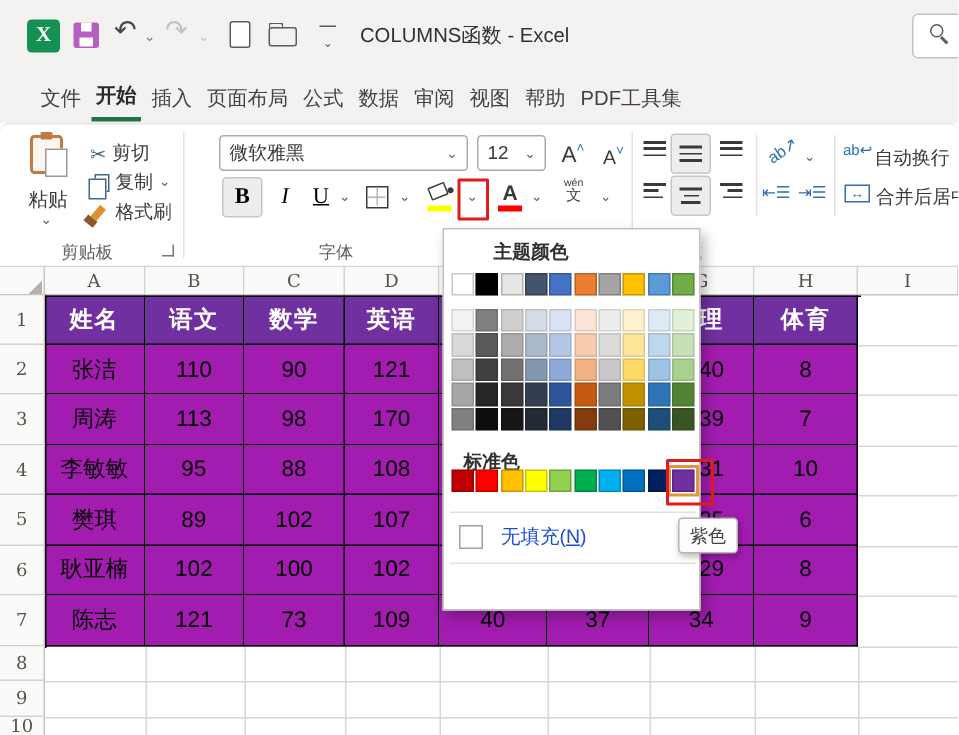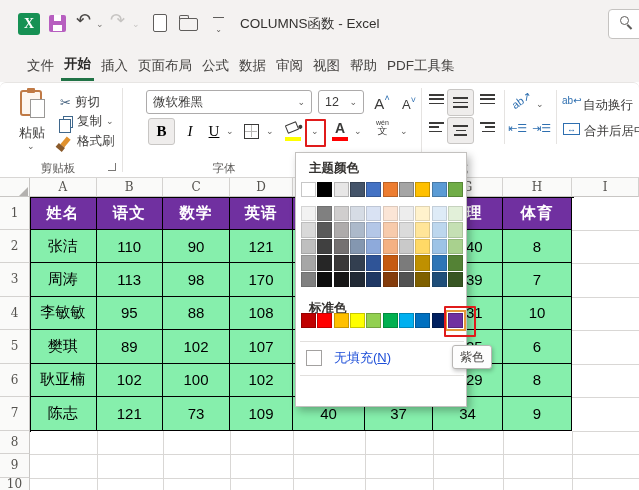--- a/index.html
+++ b/index.html
@@ -78,21 +78,21 @@
   
   .colhdr,.rowhdr{position:absolute;background:#fafaf9;color:#55534f;
     font-family:"DejaVu Serif","Liberation Serif",serif;font-size:12px;
     display:flex;align-items:center;justify-content:center;z-index:1;}
   .colhdr{border-right:1px solid #d4d2d0;border-bottom:1px solid #c8c6c4;}
   .rowhdr{border-bottom:1px solid #d4d2d0;border-right:1px solid #c8c6c4;}
   #corner-cell{left:0;top:178px;width:30px;height:19px;background:#fafaf9;border-right:1px solid #c8c6c4;border-bottom:1px solid #c8c6c4;z-index:1;}
   #select-all-tri{left:19px;top:187px;width:0;height:0;border-left:9px solid transparent;border-bottom:9px solid #b3b1af;z-index:2;}
   .gridline{position:absolute;background:#d9d7d5;z-index:1;}
   .cell{position:absolute;border-right:1.5px solid #000;border-bottom:1.5px solid #000;
-    display:flex;align-items:center;justify-content:center;font-size:15px;color:#000;z-index:2;background:#86efac;}
+    display:flex;align-items:center;justify-content:center;font-size:15px;color:#000;z-index:2;background:#a21caf;}
   .hdrcell{color:#fff;font-weight:bold;font-size:15.5px;letter-spacing:1px;}
   .frag{justify-content:flex-start;padding-left:33px;letter-spacing:0;}
   #table-frame{left:30px;top:197px;width:543.5px;height:235px;border-left:1.5px solid #000;border-top:1.5px solid #000;z-index:3;pointer-events:none;}
 
   
   #fill-dropdown{left:295px;top:152px;width:172px;height:255px;background:#fff;border:1px solid #c3c1bf;
     box-shadow:3px 4px 8px rgba(0,0,0,.28);z-index:20;}
   .dd-label{position:absolute;left:13px;font-size:12.5px;font-weight:600;color:#33312f;}
   .swrow{position:absolute;left:5px;width:162px;display:flex;justify-content:space-between;}
   .sw{width:15px;height:15px;border:1px solid rgba(0,0,0,.22);}
@@ -353,21 +353,21 @@
       <div class="cell" style="left: 163px; top: 397px; width: 67px; height: 33.5px;">73</div>
       <div class="cell" style="left: 230px; top: 397px; width: 63px; height: 33.5px;">109</div>
       <div class="cell" style="left: 293px; top: 397px; width: 72px; height: 33.5px;">40</div>
       <div class="cell" style="left: 365px; top: 397px; width: 68px; height: 33.5px;">37</div>
       <div class="cell" style="left: 433px; top: 397px; width: 70px; height: 33.5px;">34</div>
       <div class="cell" style="left: 503px; top: 397px; width: 69px; height: 33.5px;">9</div>
     </div>
   <div class="abs" id="table-frame"></div>
 
   <div class="abs" id="fill-dropdown">
-    <div class="dd-label" style="top:7px;">主题颜色</div>
+    <div class="dd-label" style="top:7px;margin-left:20px;">主题颜色</div>
     <div class="swrow" id="theme-row" style="top:29px;">
         <div class="sw" style="background: rgb(255, 255, 255);"></div>
         <div class="sw" style="background: rgb(0, 0, 0);"></div>
         <div class="sw" style="background: rgb(231, 230, 230);"></div>
         <div class="sw" style="background: rgb(68, 84, 106);"></div>
         <div class="sw" style="background: rgb(68, 114, 196);"></div>
         <div class="sw" style="background: rgb(237, 125, 49);"></div>
         <div class="sw" style="background: rgb(165, 165, 165);"></div>
         <div class="sw" style="background: rgb(255, 192, 0);"></div>
         <div class="sw" style="background: rgb(91, 155, 213);"></div>

